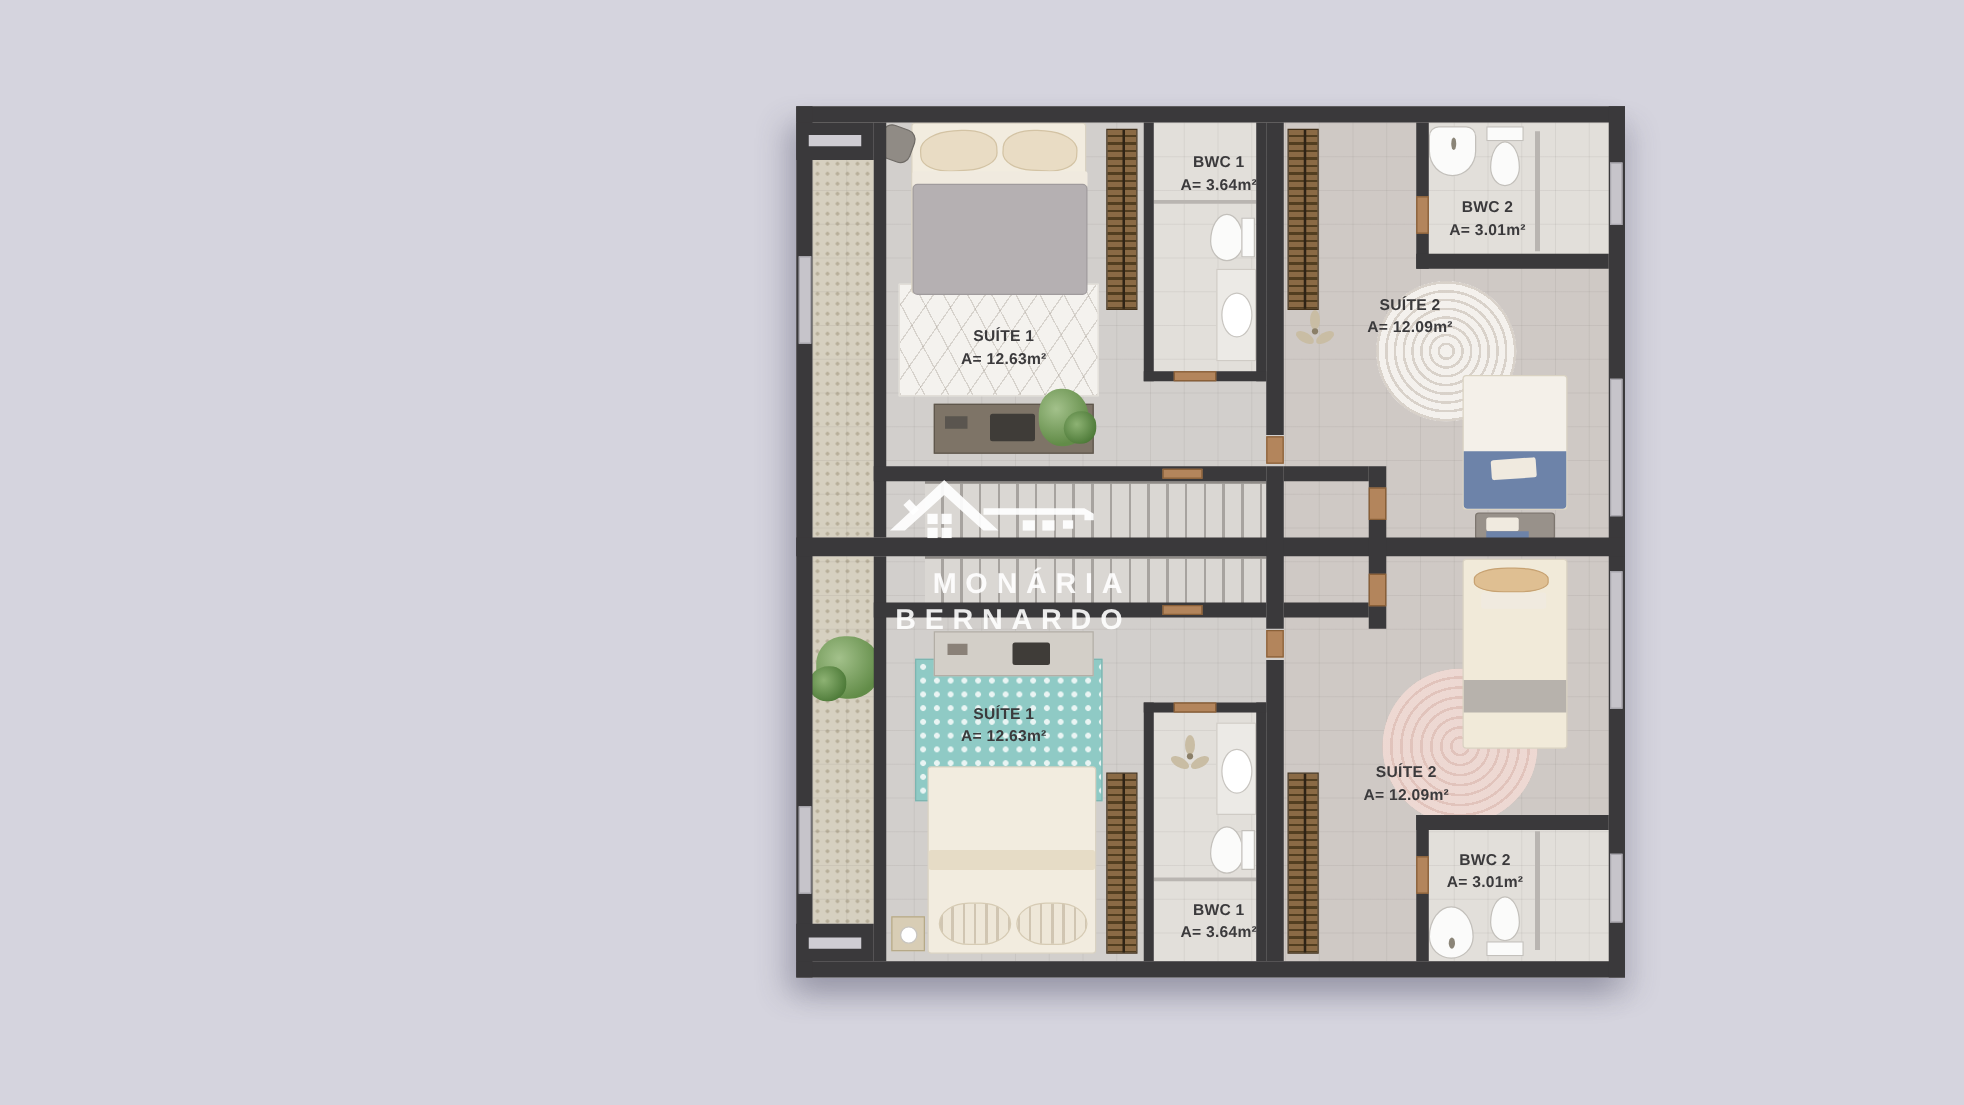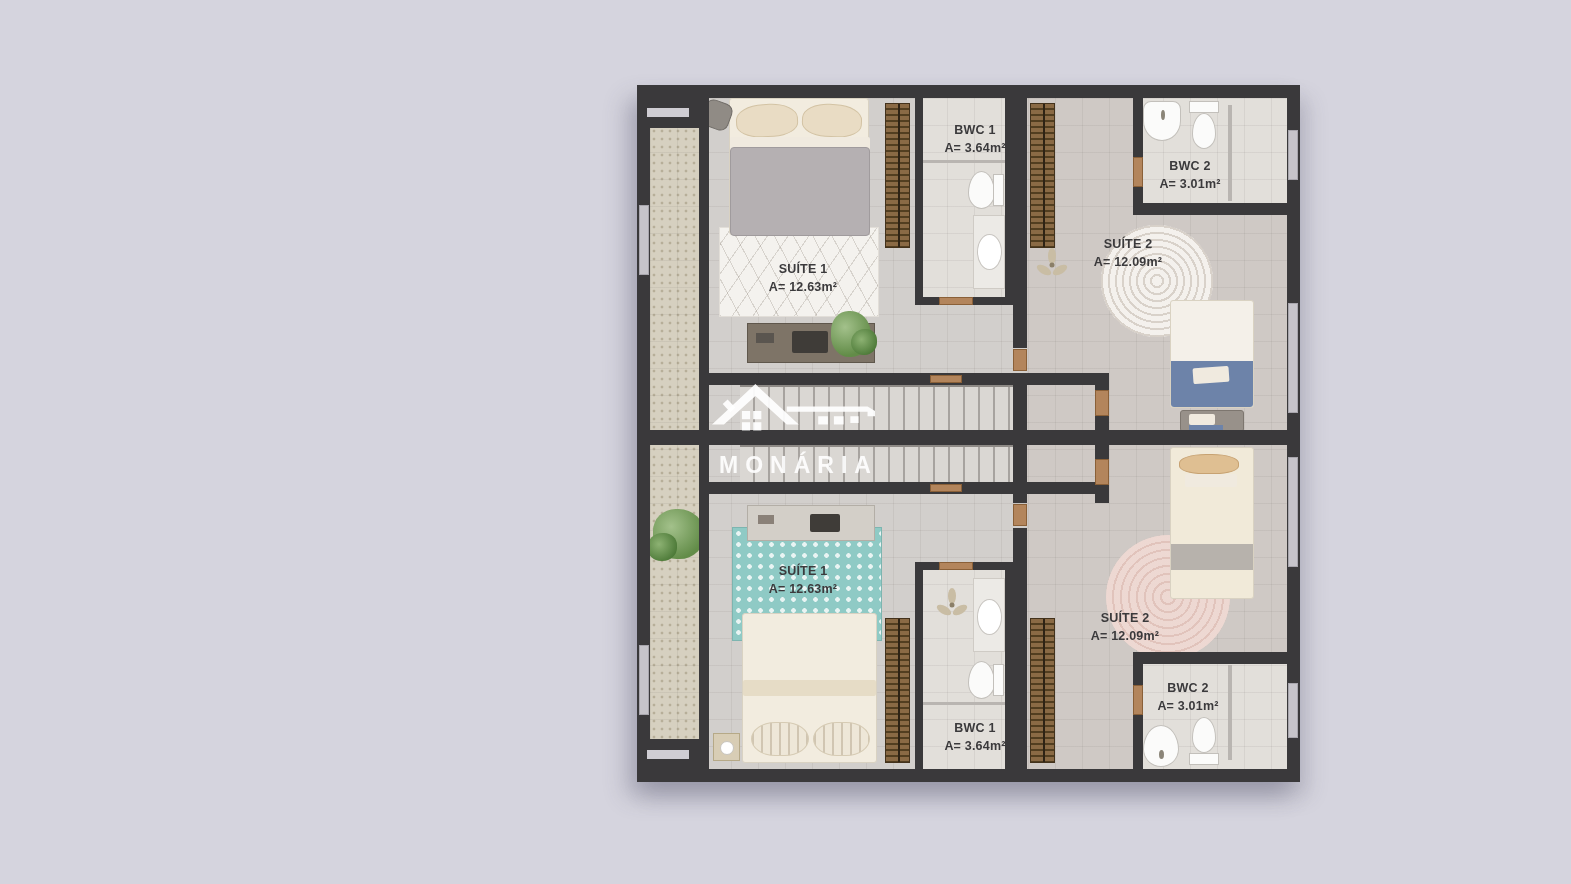--- a/index.html
+++ b/index.html
@@ -49,21 +49,21 @@
   .basin{background:#ffffff;border:1px solid #c8c5c0;border-radius:50%;box-sizing:border-box;}
   .fdot{background:#8b8578;border-radius:50%;}
   .bench{background:#98918a;border:1px solid #7d766f;border-radius:3px;box-sizing:border-box;}
   .nightstand{background:#d8cdb5;border:1px solid #b6a987;box-sizing:border-box;}
   .throw{background:#b7b2ac;}
   
   .room-label{position:absolute;transform:translate(-50%,-50%);text-align:center;color:#3b3a3c;
     font-weight:700;font-size:12.5px;line-height:1.45;white-space:nowrap;letter-spacing:.2px;z-index:40;}
   
   .watermark{position:absolute;left:48px;top:296px;width:220px;text-align:center;color:rgba(255,255,255,.9);z-index:60;}
-  .wm-line{font-weight:700;font-size:23px;letter-spacing:7px;line-height:1.25;text-indent:7px;}
+  .wm-line{font-weight:700;font-size:23px;letter-spacing:7px;line-height:1.25;text-indent:7px;text-align:right;}
   .fan{z-index:30;}
 </style>
 </head>
 <body>
 
 <div class="stage">
   <div class="plan">
 
     <div class="abs floor-suite2" style="left:390px;top:13px;width:260px;height:332px"></div>
     <div class="abs floor-suite2" style="left:390px;top:360px;width:260px;height:324px"></div>
@@ -267,16 +267,17 @@
             <rect x="59" y="40" width="11" height="11"></rect>
           <rect x="44" y="55" width="11" height="11"></rect>
             <rect x="59" y="55" width="11" height="11"></rect>
           <polygon points="104,34 212,34 222,40 222,47 212,47 212,41 104,41"></polygon>
           <rect x="146" y="47" width="13" height="11"></rect>
           <rect x="167" y="47" width="13" height="11"></rect>
           <rect x="189" y="47" width="11" height="9"></rect>
         </g>
       </svg>
       <div class="wm-line">MONÁRIA</div>
+      <div class="wm-line">BERNARDO</div>
     </div>
 
   </div>
 </div>
 
 </body></html>

